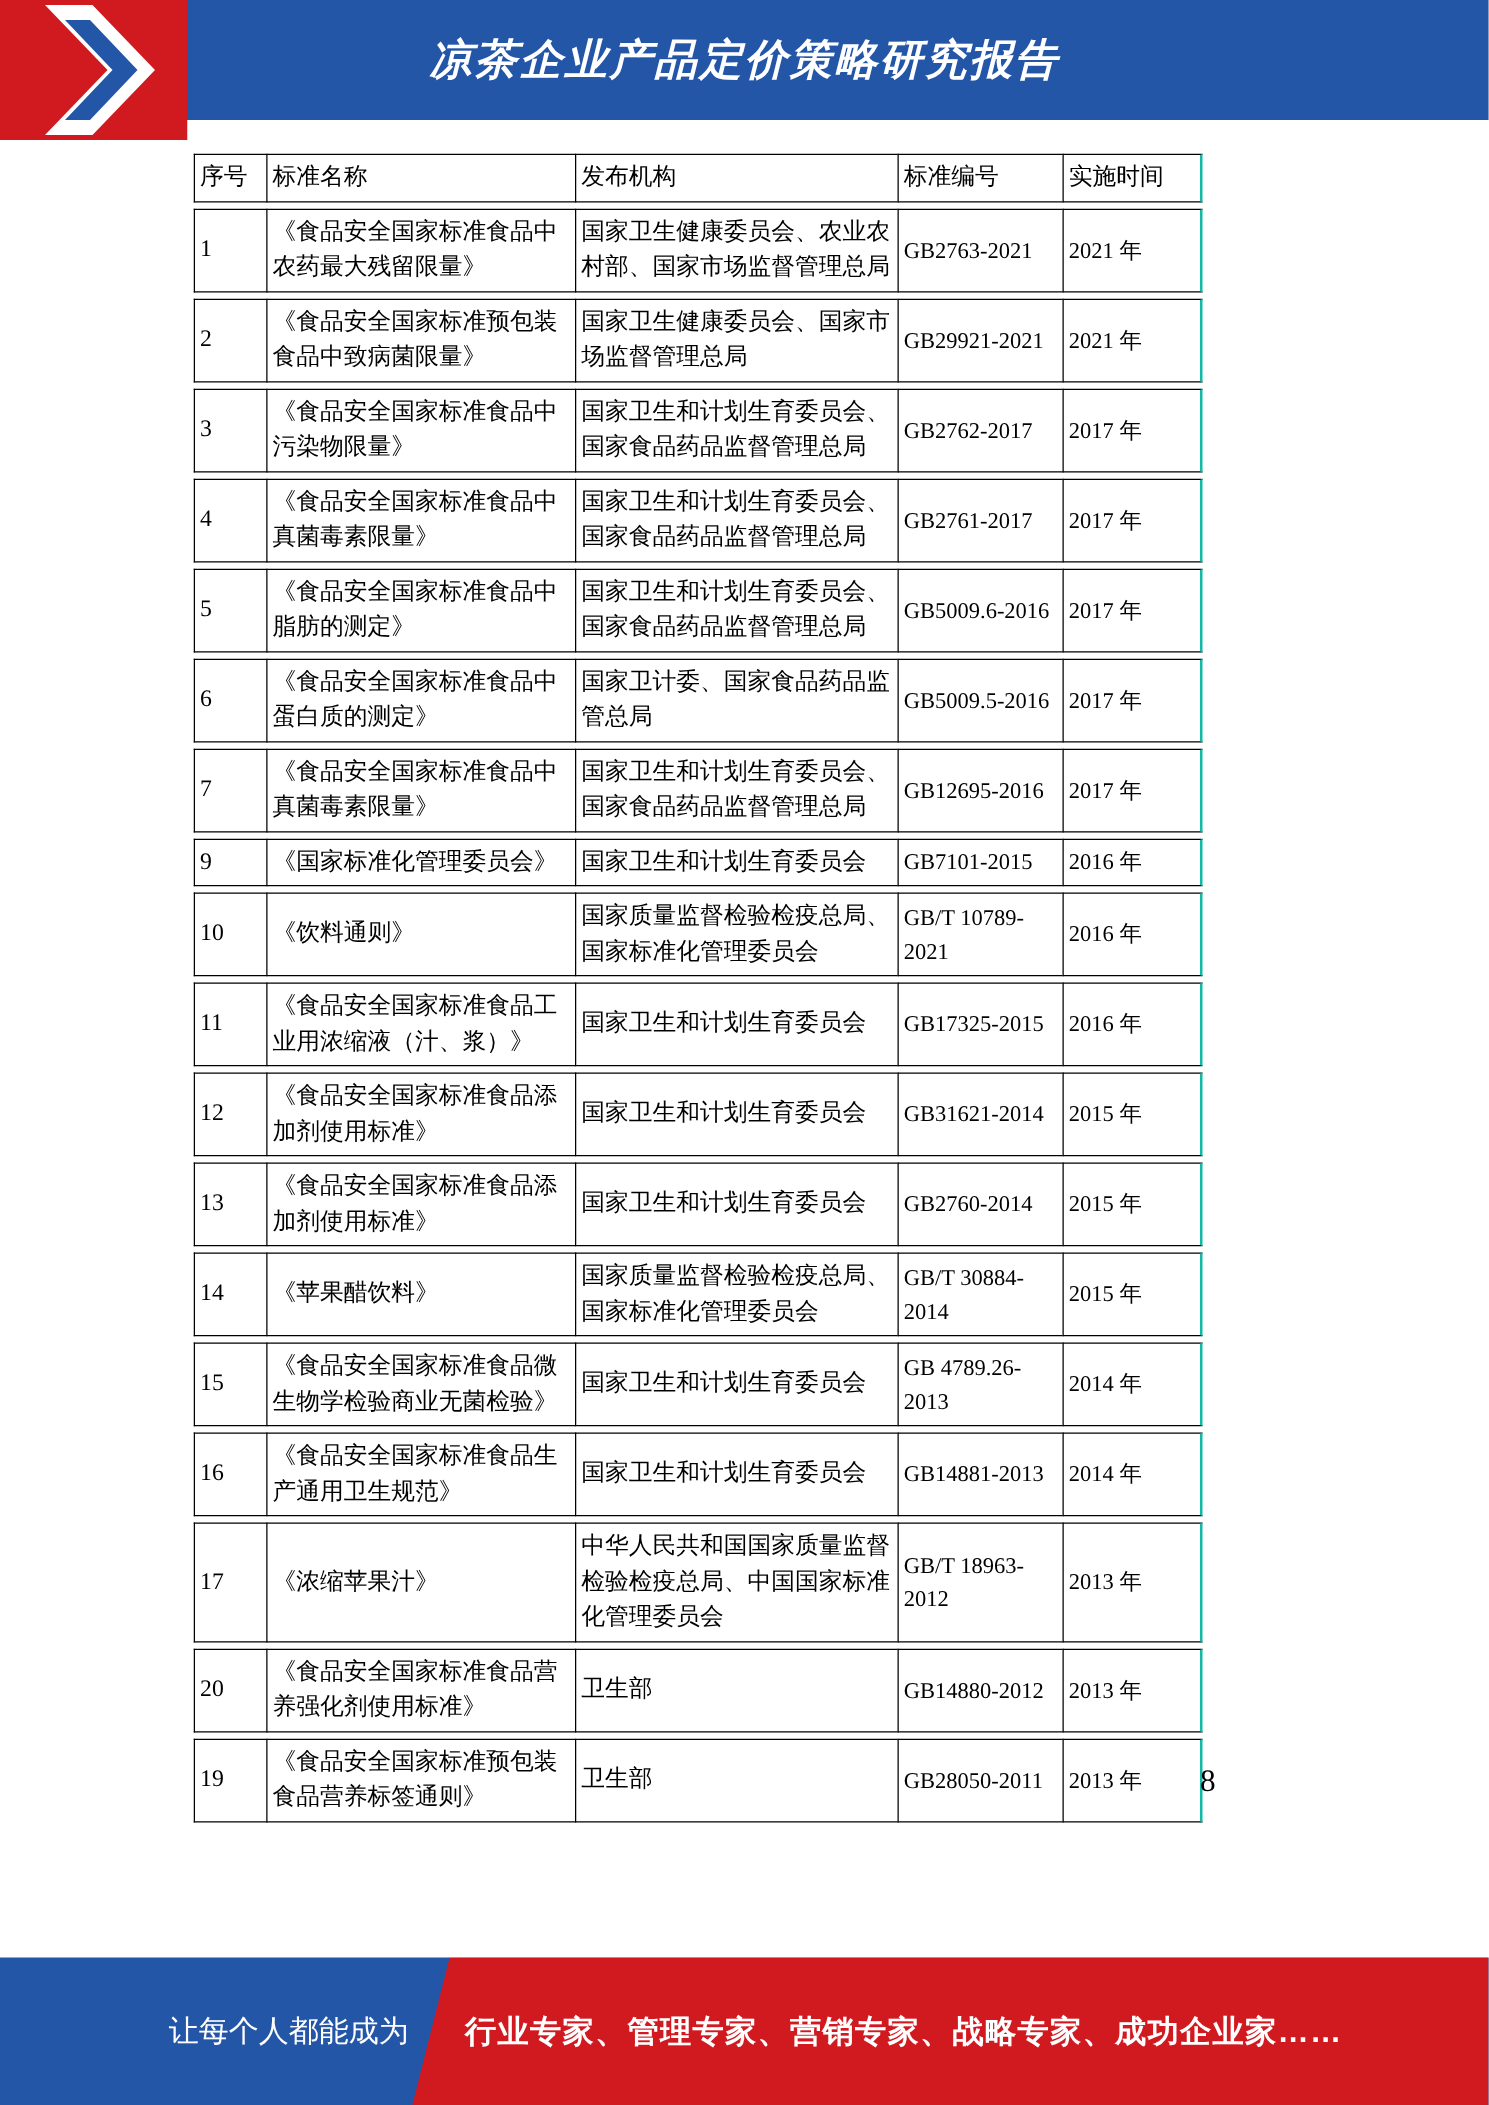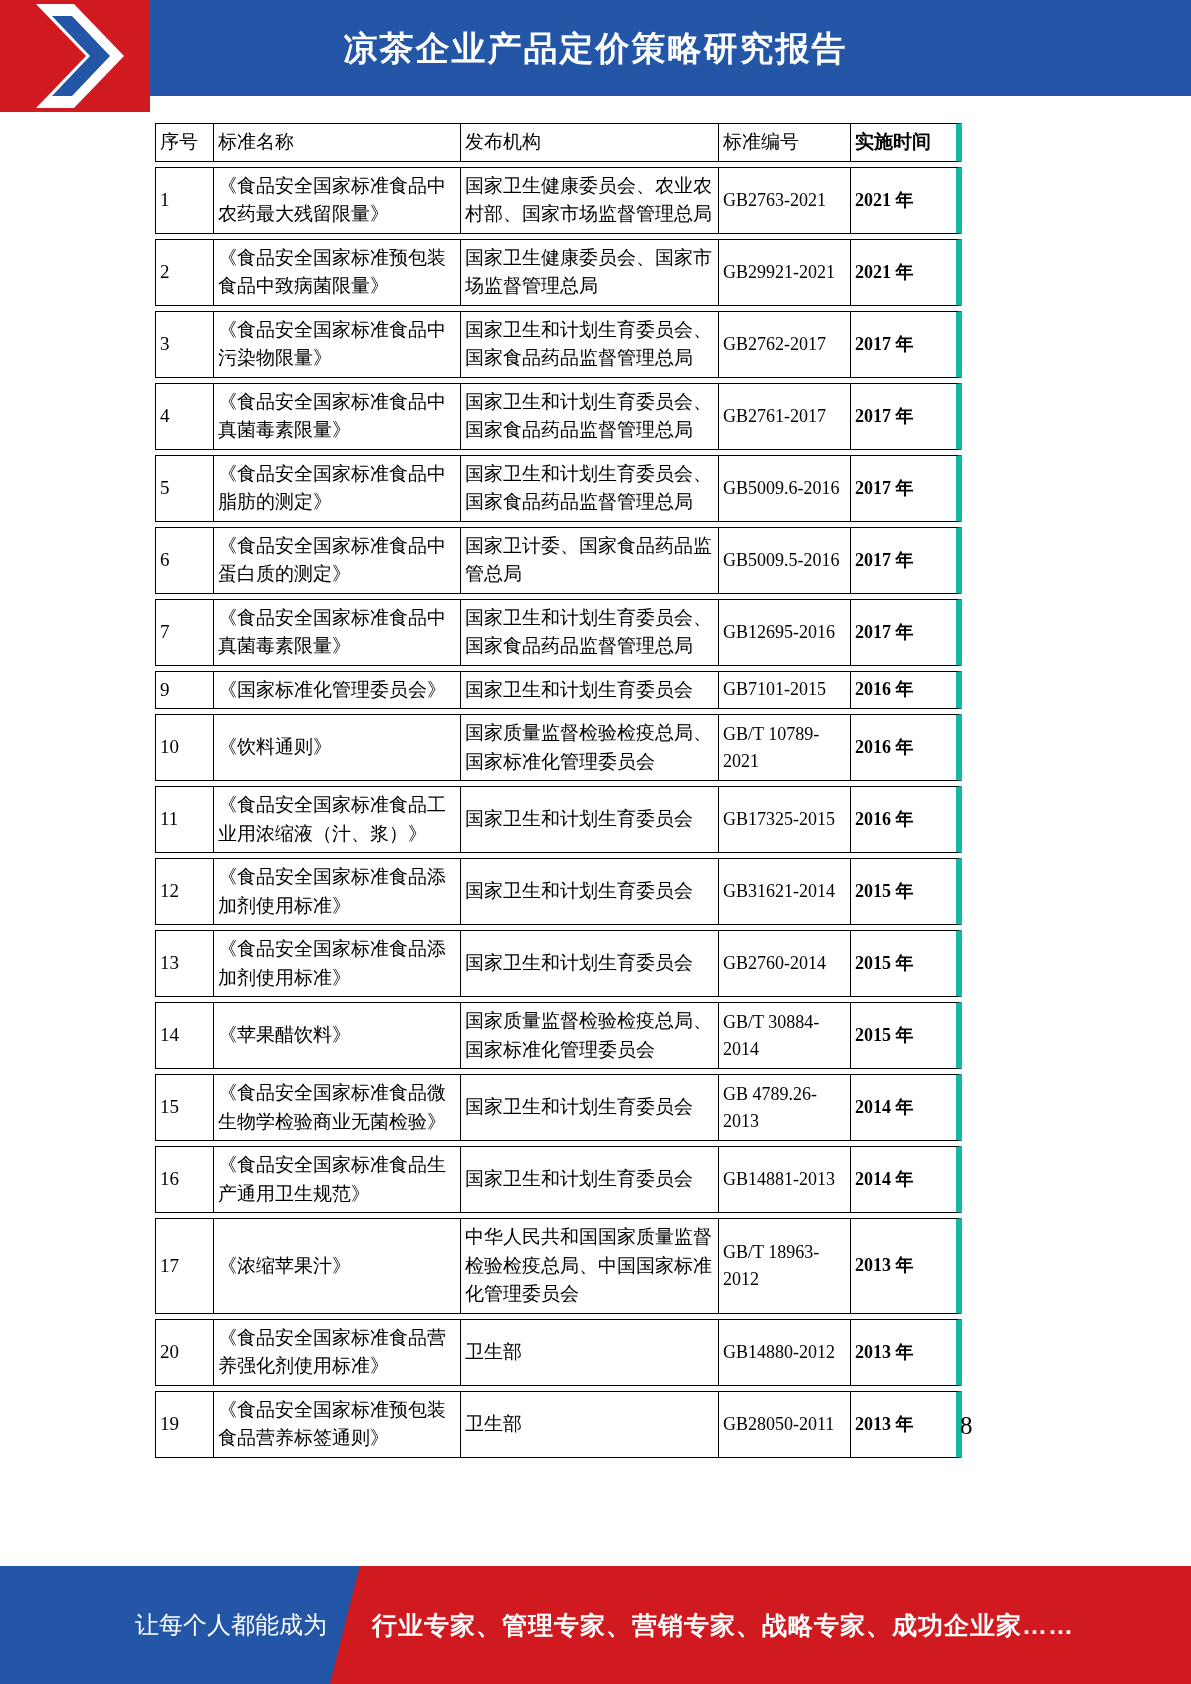--- a/index.html
+++ b/index.html
@@ -4,20 +4,21 @@
 <style>
   html,body{margin:0;padding:0;}
   body{
     width:1191px;height:1684px;position:relative;background:#ffffff;
     font-family:"Liberation Serif","DejaVu Serif",serif;color:#000;
   }
   
   .banner{
     position:absolute;top:0;left:0;width:1191px;height:96px;
     background:#2456a8;
+    font-style:italic;
   }
   .banner-title{
     position:absolute;top:0;left:0;width:100%;height:96px;
     line-height:96px;text-align:center;color:#ffffff;
     font-family:"Liberation Sans","DejaVu Sans",sans-serif;
     font-weight:bold;font-size:34px;letter-spacing:2px;
   }
   .arrow-block{position:absolute;top:0;left:0;width:150px;height:112px;}
   
   .table-wrap{position:absolute;top:118px;left:155px;width:807px;}
@@ -25,22 +26,21 @@
     border-collapse:separate;border-spacing:0 5px;
     table-layout:fixed;width:807px;
     font-size:19px;line-height:1.5;
   }
   table.standards th,table.standards td{
     border:1px solid #000;border-right:none;
     padding:4px 4px;vertical-align:middle;text-align:left;
     font-weight:normal;word-break:break-word;
   }
   table.standards th:last-child,table.standards td:last-child{
-    border-right:6px solid #14b8a6;
-    font-weight:bold;
+    border-right:2px solid #14b8a6;
   }
   td.code-cell,td.year-cell{font-size:18px;padding:4px 2px;}
   td.num-cell{padding-left:8px;}
   
   .page-number{
     position:absolute;top:1412px;left:960px;
     font-size:25px;color:#000;
   }
   
   .footer{

